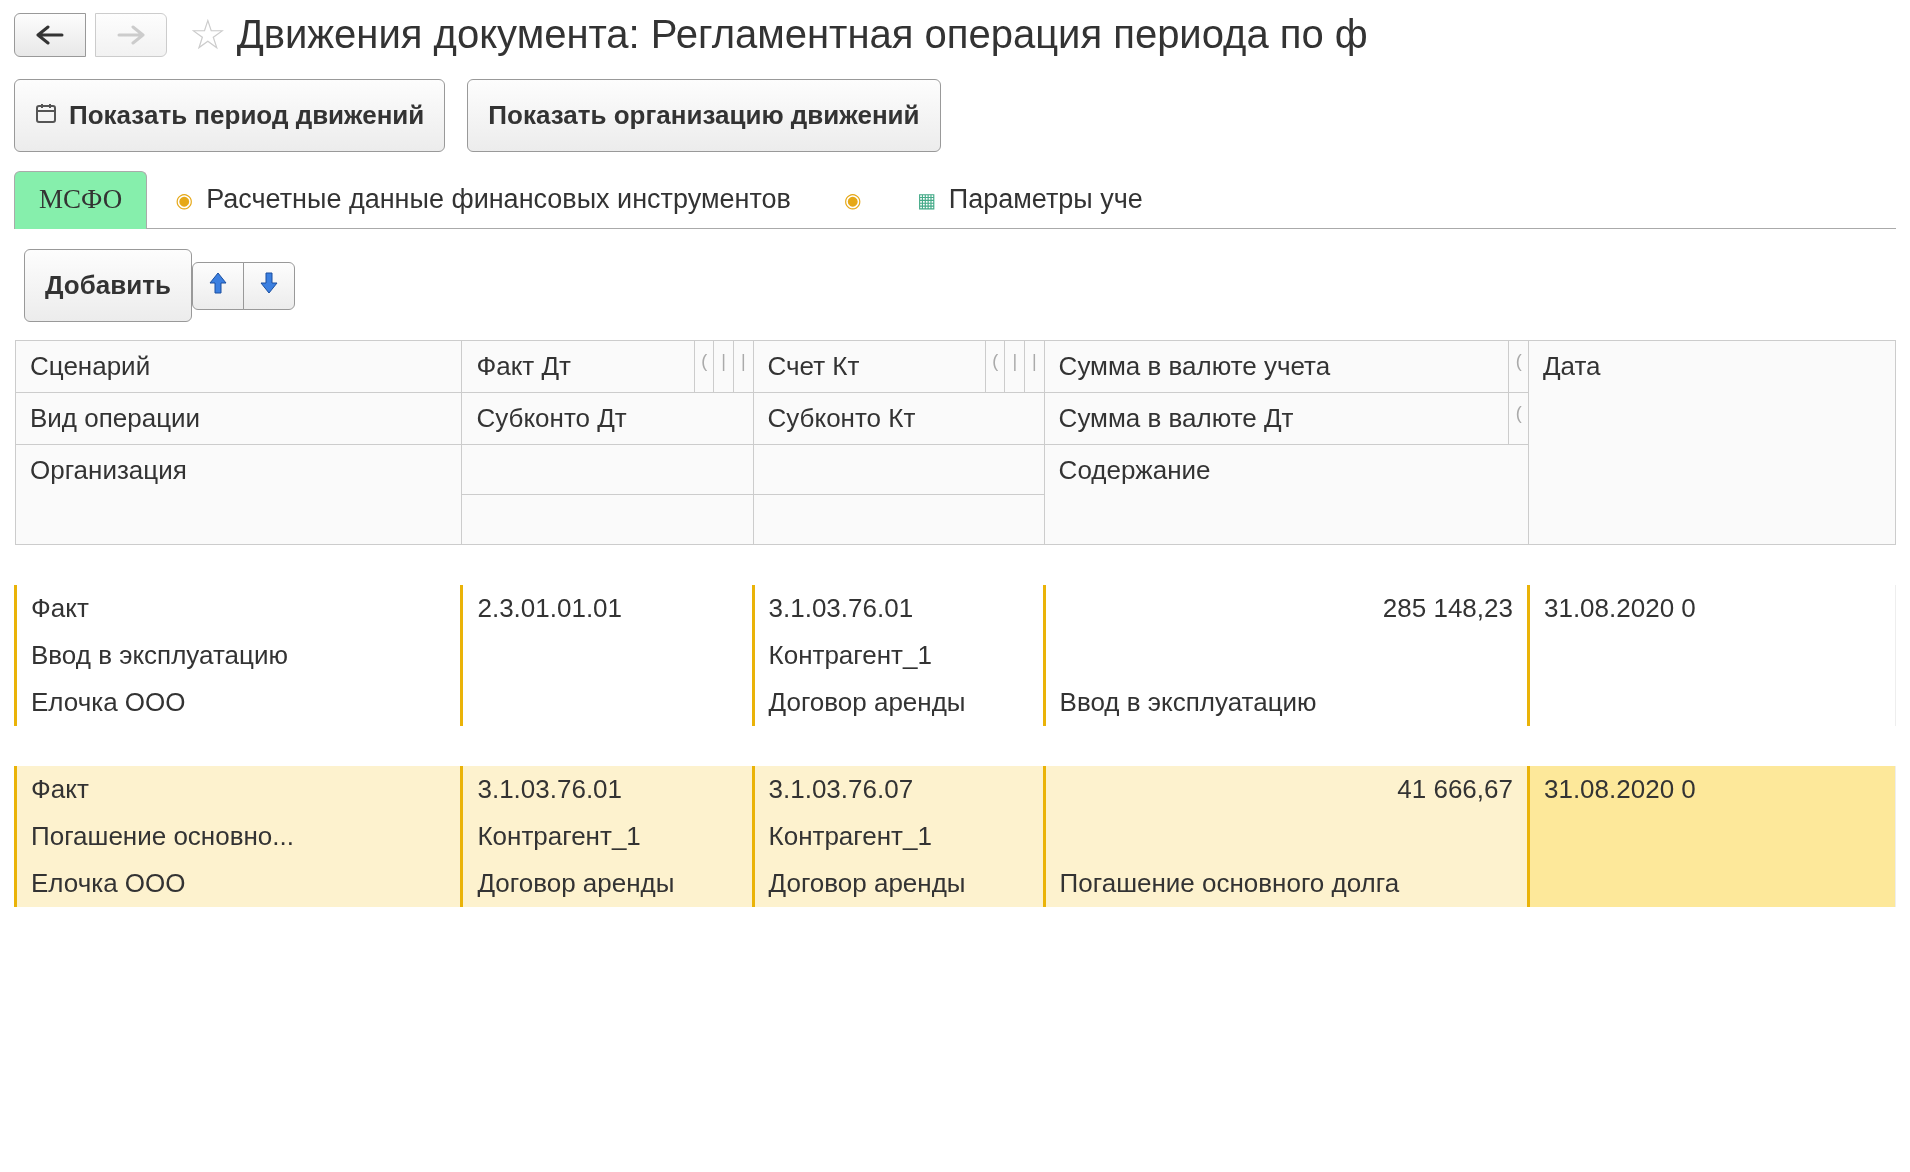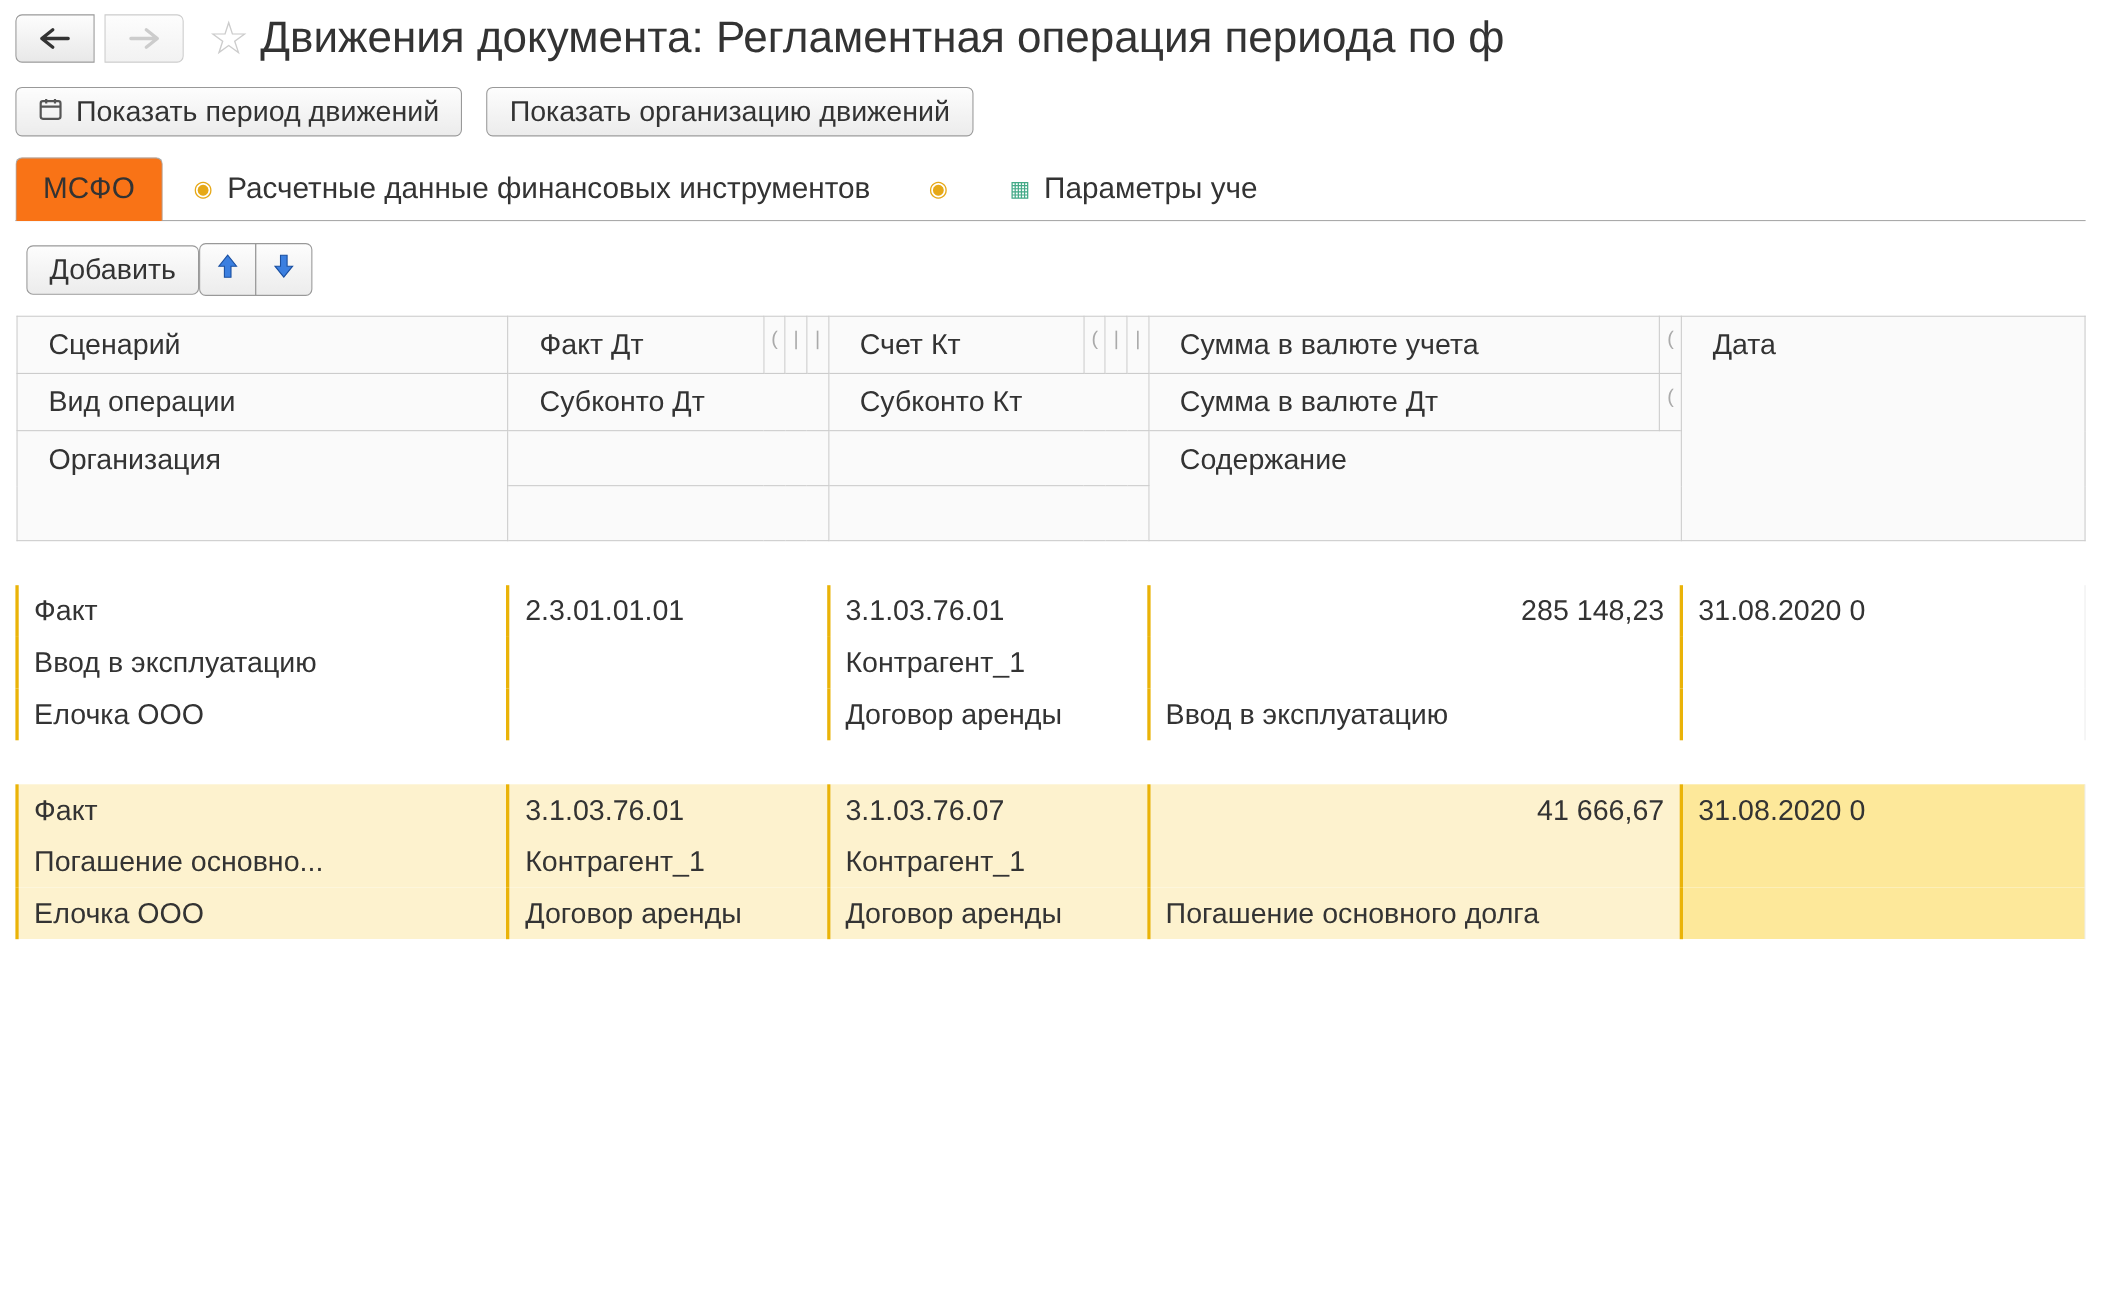--- a/index.html
+++ b/index.html
@@ -42,29 +42,30 @@
     font-size: 40px;
     color: #333;
     white-space: nowrap;
   }
   .toolbar {
     display: flex;
     gap: 22px;
     padding: 14px 14px 18px 14px;
   }
   .btn {
-    padding: 6px 20px;
+    padding: 20px 20px;
     border: 1px solid #999;
     border-radius: 6px;
     background: linear-gradient(#fdfdfd,#ececec);
     font-size: 26px;
     color: #333;
     display: flex;
     align-items: center;
     gap: 12px;
+    font-weight: bold;
   }
   .btn .cal-icon { font-size: 22px; }
   .tabs {
     display: flex;
     border-bottom: 1px solid #aaa;
     margin: 0 14px;
   }
   .tab {
     padding: 12px 24px 14px 24px;
     font-size: 27px;
@@ -75,21 +76,22 @@
     bottom: -1px;
     display: flex;
     align-items: center;
     gap: 10px;
     white-space: nowrap;
   }
   .tab.active {
     border-color: #aaa;
     border-top-left-radius: 6px;
     border-top-right-radius: 6px;
-    background: #f97316;
+    background: #86efac;
+    font-family: Liberation Serif, serif;
   }
   .tab .tab-icon {
     width:24px; height:24px; display:inline-flex; align-items:center; justify-content:center;
     font-size: 20px;
   }
   .coins { color:#e6a817; }
   .grid-icon { color:#4a8; }
   .tab-body {
     padding: 20px 14px 0 14px;
   }
@@ -113,21 +115,21 @@
   .arrow-group .small-btn:first-child { border-top-right-radius:0; border-bottom-right-radius:0;}
   .up { color:#2a6fd6; }
   .down { color:#2a6fd6; }
   table.grid {
     border-collapse: collapse;
     width: 100%;
     table-layout: fixed;
   }
   .grid th, .grid td {
     border: 1px solid #ccc;
-    padding: 10px 28px;
+    padding: 10px 14px;
     text-align: left;
     font-size: 26px;
     font-weight: normal;
     overflow: hidden;
     text-overflow: ellipsis;
     white-space: nowrap;
     vertical-align: top;
     height: 50px;
   }
   .grid thead th { background:#fafafa; }

